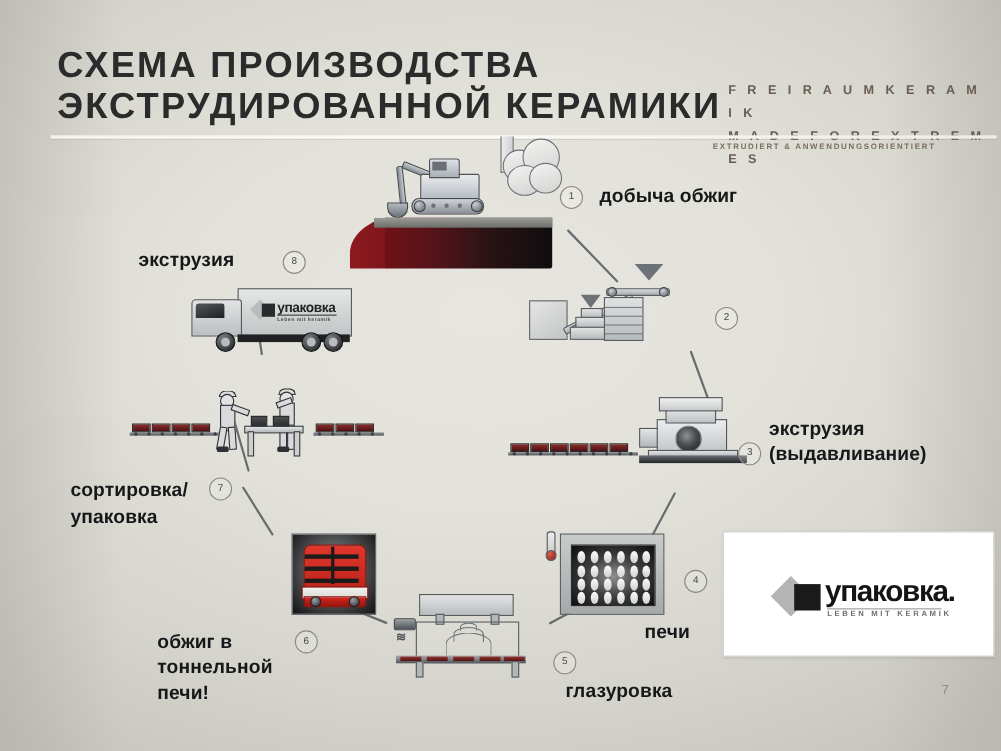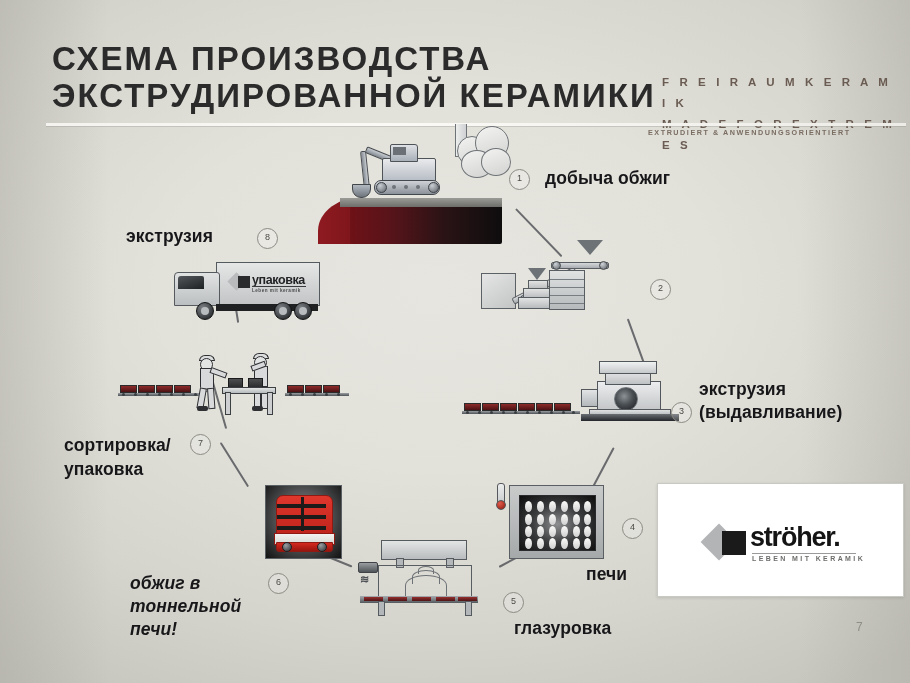--- a/index.html
+++ b/index.html
@@ -424,21 +424,21 @@
       <div class="kShelf" style="top:22px;"></div>
       <div class="kShelf" style="top:33px;"></div>
       <div class="kDiv" style="left:27px;"></div>
       <div class="kBase"></div>
       <div class="kUnder"></div>
       <div class="kWheel" style="left:8px;"></div>
       <div class="kWheel" style="left:43px;"></div>
     </div>
   </div>
   <div class="abs num" style="left:268px;top:573px;">6</div>
-  <div class="abs lbl" style="left:130px;top:572px;font-style:italic;">обжиг в
+  <div class="abs lbl" style="left:143px;top:572px;">обжиг в
 тоннельной
 печи!</div>
 
   <div class="abs tileStrip" style="left:118px;top:385px;width:84px;">
     <div class="rail"></div>
     <div class="tile" style="left:2px;"></div>
     <div class="tile" style="left:20px;"></div>
     <div class="tile" style="left:38px;"></div>
     <div class="tile" style="left:56px;"></div>
     <div class="rl" style="left:4px;"></div>
@@ -511,19 +511,19 @@
     </div>
     <div class="abs tWheel" style="left:22px;"></div>
     <div class="abs tWheel" style="left:100px;"></div>
     <div class="abs tWheel" style="left:120px;"></div>
   </div>
 
   <div class="abs" id="logoCard">
     <div id="logoInner">
       <div id="lgDiamond"></div>
       <div id="lgSquare"></div>
-      <div id="lgName">ströher.</div>
+      <div id="lgName">упаковка.</div>
       <div id="lgRule"></div>
       <div id="lgSub">LEBEN MIT KERAMIK</div>
     </div>
   </div>
 
 </div>
 
 </body></html>

